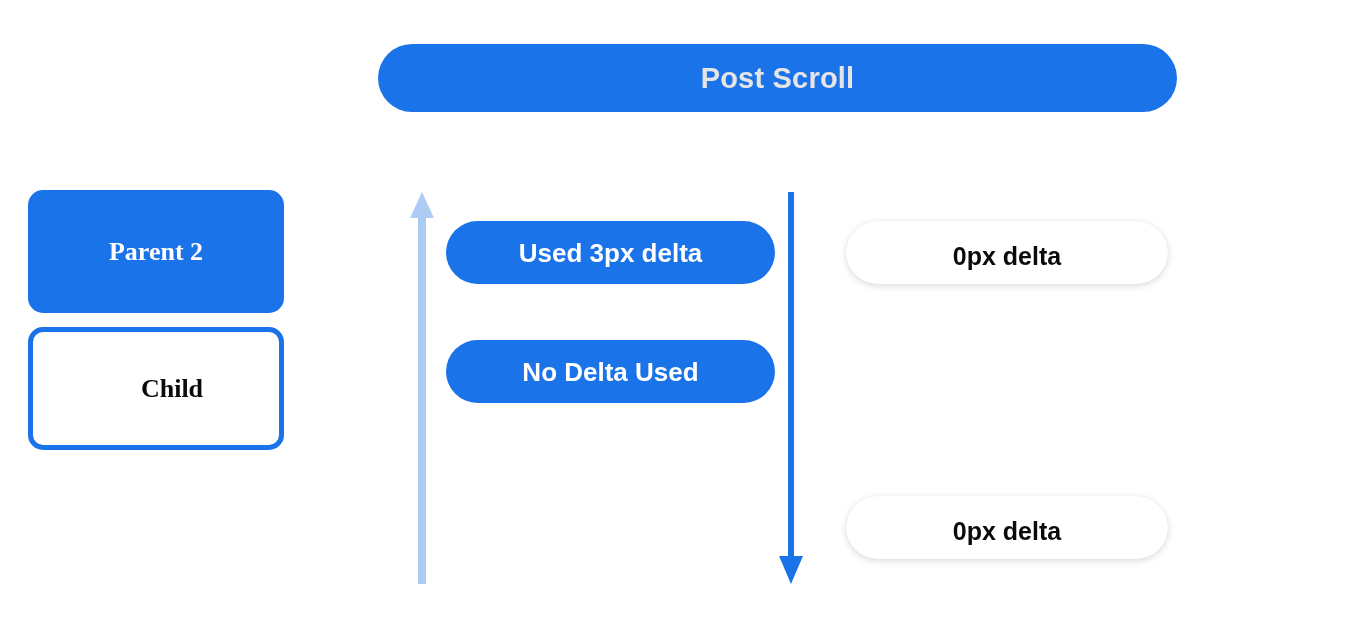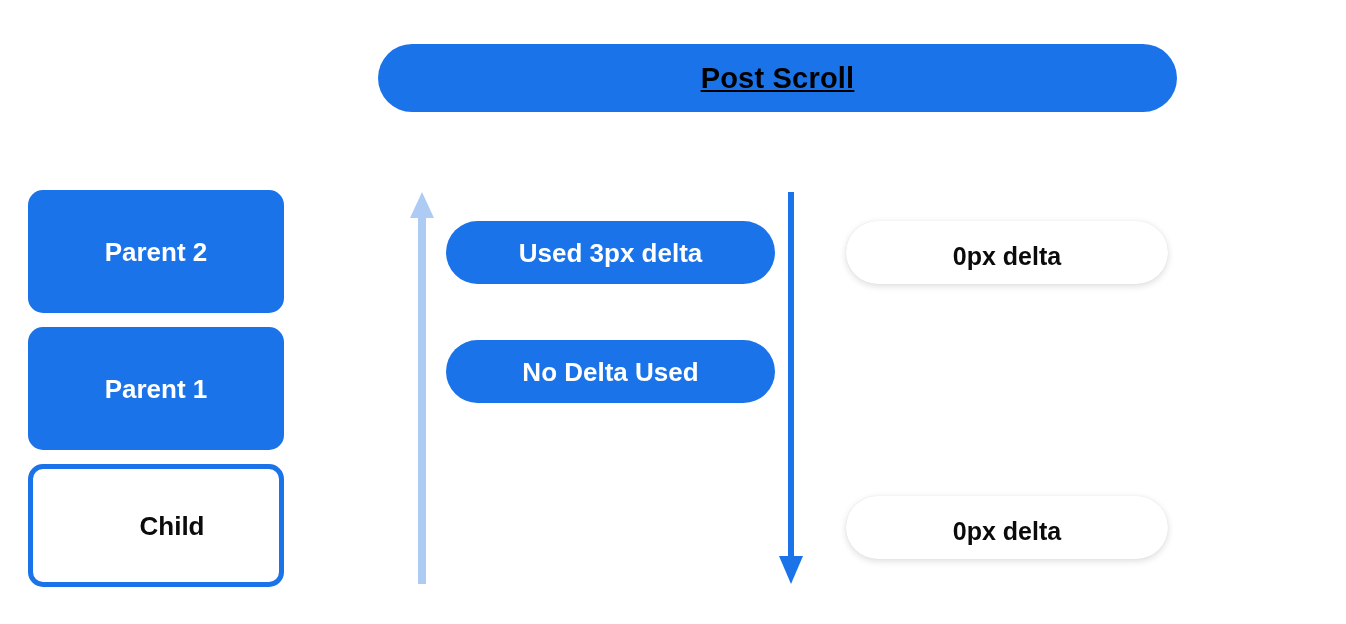--- a/index.html
+++ b/index.html
@@ -28,34 +28,34 @@
     top: 44px;
     width: 799px;
     height: 68px;
     background: #1a73e8;
     border-radius: 34px;
     display: flex;
     align-items: center;
     justify-content: center;
   }
   .header-pill .label {
-    color: #000000;
+    color: #e5e5e5;
     font-size: 29px;
     font-weight: bold;
     letter-spacing: 0.2px;
     line-height: 1;
-    text-decoration: underline;
   }
 
   
   .stack {
     position: absolute;
     left: 28px;
     top: 190px;
     width: 256px;
+    font-family: Liberation Serif, serif;
   }
   .stack-box {
     width: 256px;
     height: 123px;
     border-radius: 15px;
     display: flex;
     align-items: center;
     justify-content: center;
     box-sizing: border-box;
     margin-bottom: 14px;
@@ -145,23 +145,20 @@
 <div id="canvas">
 
   <div class="header-pill">
     <span class="label">Post Scroll</span>
   </div>
 
   <div class="stack">
     <div class="stack-box filled">
       <span class="label">Parent 2</span>
     </div>
-    <div class="stack-box filled">
-      <span class="label">Parent 1</span>
-    </div>
     <div class="stack-box outlined">
       <span class="label">Child</span>
     </div>
   </div>
 
   <div class="arrow arrow-up">
     <svg width="26" height="392" viewBox="0 0 26 392" xmlns="http://www.w3.org/2000/svg">
       <rect x="9" y="22" width="8" height="370" fill="#aecbf4"></rect>
       <polygon points="13,0 25,26 1,26" fill="#aecbf4"></polygon>
     </svg>

